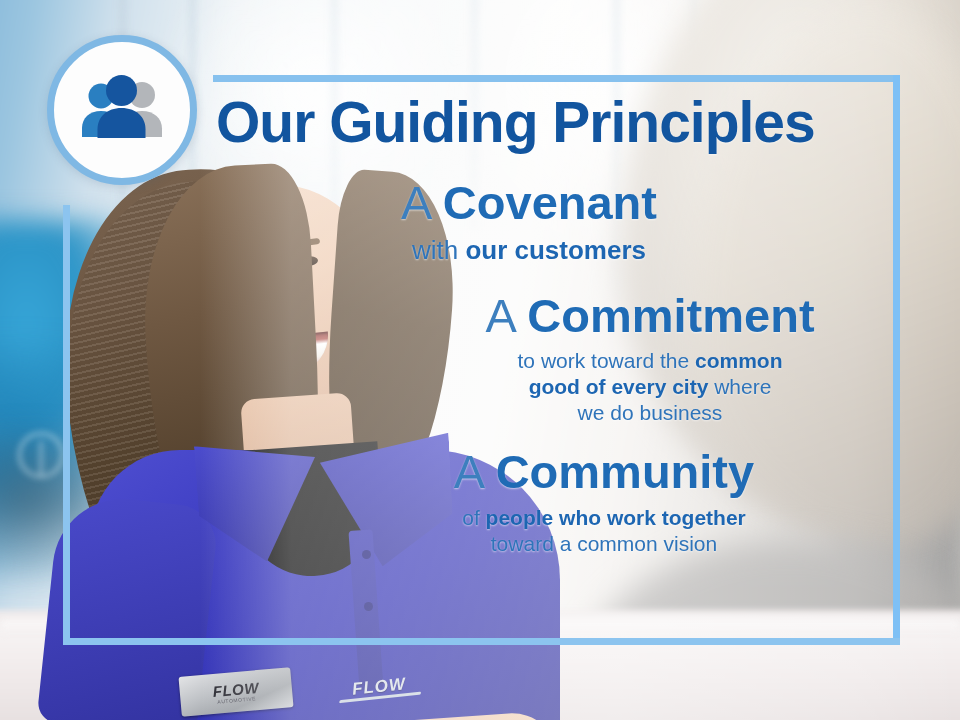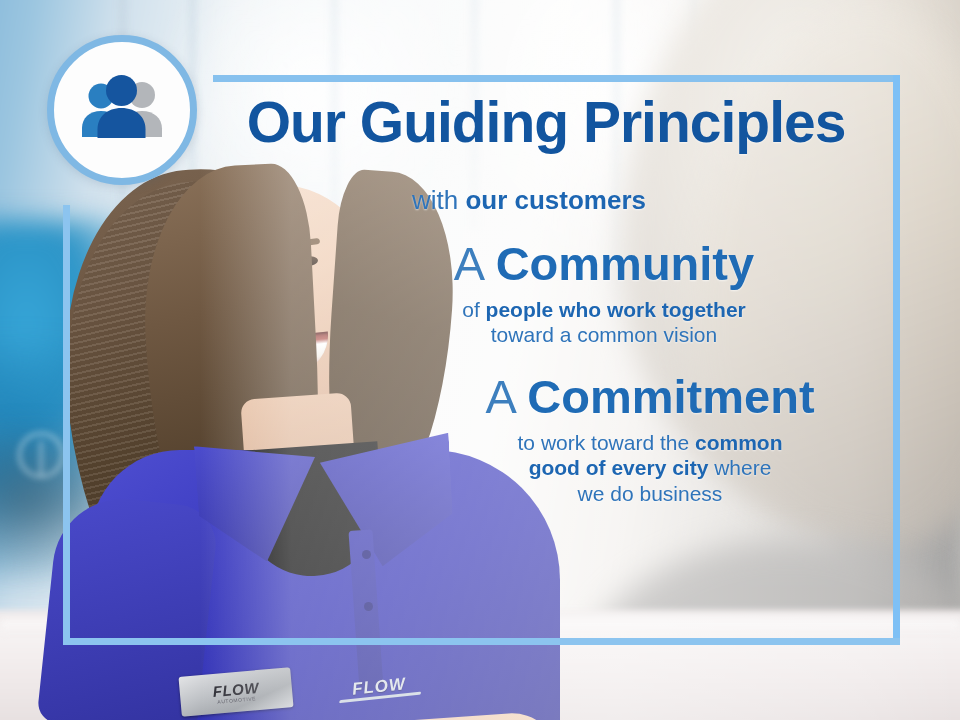--- a/index.html
+++ b/index.html
@@ -218,21 +218,20 @@
     position:absolute;left:47px;top:35px;width:150px;height:150px;border-radius:50%;
     background:#fdfdfd;border:7px solid #7fb8e4;
     display:flex;align-items:center;justify-content:center;
     box-shadow:0 2px 10px rgba(60,90,120,.18);
   }
   .circle-badge svg{display:block;}
 
   
   .title{
     position:absolute;left:216px;top:94px;width:660px;
-    text-align:center;
     font-size:57px;font-weight:bold;line-height:1.0;
     letter-spacing:-1px;
     color:#12559f;
     text-shadow:0 1px 2px rgba(255,255,255,.55);
   }
 
   .blocks{position:absolute;left:250px;top:178px;width:630px;text-align:center;}
   .block{margin-bottom:6px;}
   .block .head{
     line-height:1.06;
@@ -347,42 +346,46 @@
         <path d="M45.5 33C31 33 21.5 41.8 21.5 54.2V63h48v-8.8C69.5 41.8 60 33 45.5 33z" fill="#15559f"></path>
       </svg>
     </span>
   </div>
 
   <div class="title">Our Guiding Principles</div>
 
   <div class="blocks">
 
     <div class="block" id="blk-covenant">
+      <div class="head">
+        <span class="art">A</span>
+        <span class="word">Covenant</span>
+      </div>
       <div class="sub">
         <span>with </span><b>our customers</b>
+      </div>
+    </div>
+
+    <div class="block" id="blk-commitment">
+      <div class="head">
+        <span class="art">A</span>
+        <span class="word">Commitment</span>
+      </div>
+      <div class="sub">
+        <div><span>to work toward the </span><b>common</b></div>
+        <div><b>good of every city</b><span> where</span></div>
+        <div>we do business</div>
       </div>
     </div>
 
     <div class="block" id="blk-community">
       <div class="head">
         <span class="art">A</span>
         <span class="word">Community</span>
       </div>
       <div class="sub">
         <div><span>of </span><b>people who work together</b></div>
         <div>toward a common vision</div>
       </div>
     </div>
 
-    <div class="block" id="blk-commitment">
-      <div class="head">
-        <span class="art">A</span>
-        <span class="word">Commitment</span>
-      </div>
-      <div class="sub">
-        <div><span>to work toward the </span><b>common</b></div>
-        <div><b>good of every city</b><span> where</span></div>
-        <div>we do business</div>
-      </div>
-    </div>
-
   </div>
 </div>
 
 </body></html>

